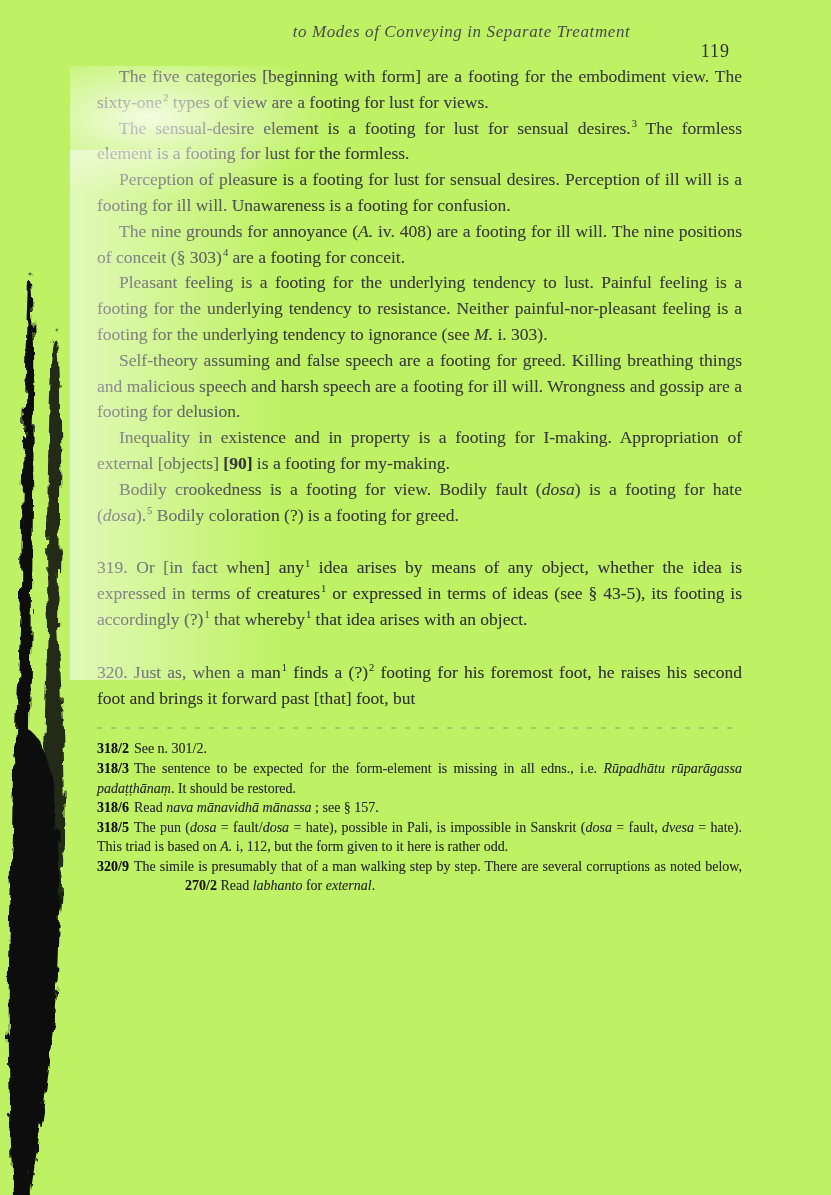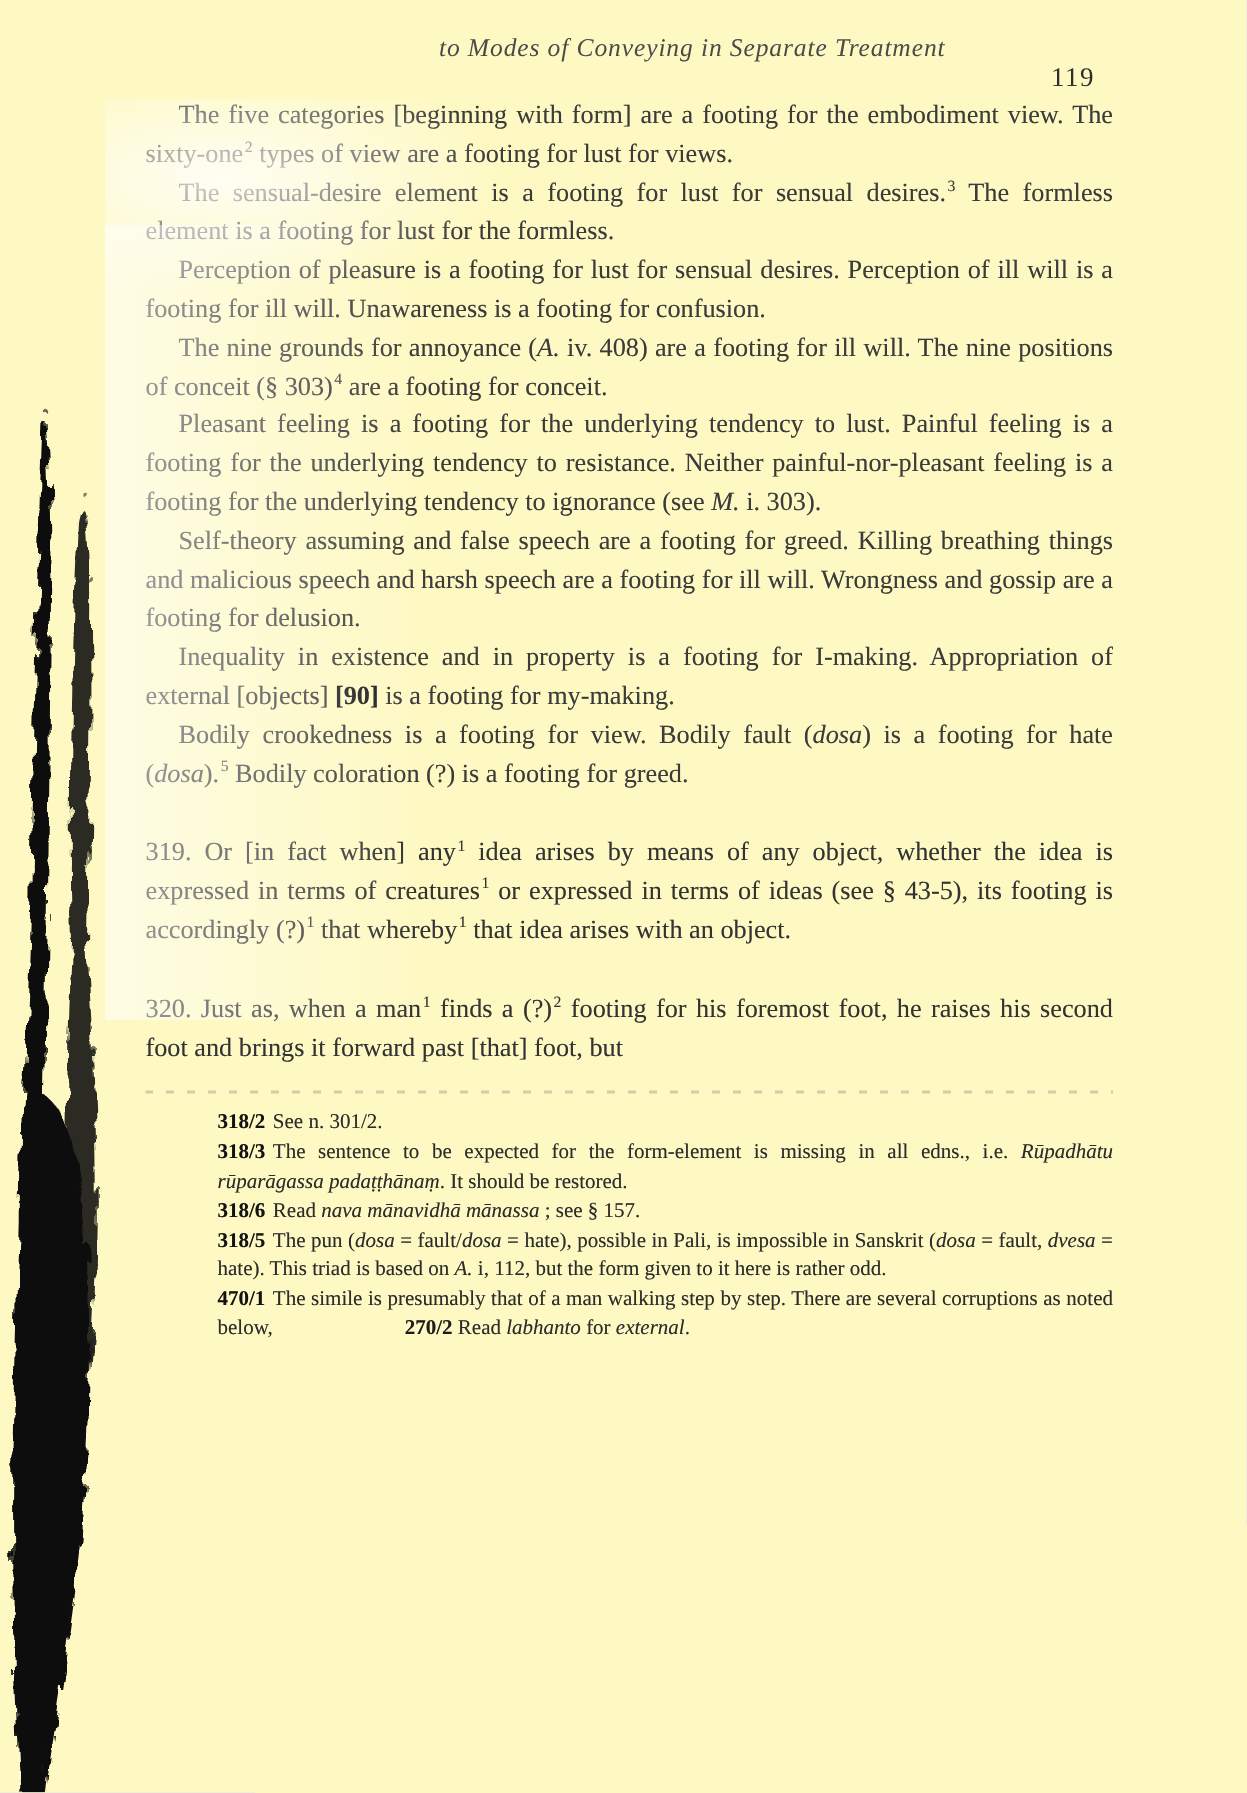--- a/index.html
+++ b/index.html
@@ -1,20 +1,20 @@
 <!DOCTYPE html>
 <html><head>
 <meta charset="utf-8">
 <style>
   html,body{margin:0;padding:0;background:#e8e8e8;}
   .page{
     position:relative;
     width:831px;height:1195px;
     margin:0 auto;
-    background:#fef9c3;
+    background:#bef264;
     overflow:hidden;
     font-family:"Liberation Serif","DejaVu Serif",serif;
     color:#3b3b3b;
   }
   
   .header{position:absolute;top:22px;left:97px;width:645px;height:28px;}
   .running-title{
     display:block;text-align:center;transform:translateX(42px);
     font-style:italic;font-size:17px;letter-spacing:.6px;color:#4a4a4a;
   }
@@ -33,21 +33,21 @@
   sup{font-size:.6em;vertical-align:super;line-height:0;margin-left:1px;}
   .italic{font-style:italic;}
   .bold{font-weight:bold;color:#1d1d1d;}
   .gap{display:inline-block;width:88px;}
   
   .dotted-rule{
     margin:16px 0 10px;height:2px;opacity:.55;
     background:repeating-linear-gradient(90deg,rgba(105,105,105,.55) 0 5px,transparent 5px 14px);
   }
   
-  .footnotes{margin-top:2px;margin-left:48px;}
+  .footnotes{margin-top:2px;}
   .footnote{
     margin:0;font-size:14px;line-height:19.6px;text-align:justify;color:#2c2c2c;
     text-shadow:0 0 .3px rgba(30,30,30,.4);
   }
   .fn-label{font-weight:bold;color:#121212;padding-right:5px;}
   
   .ink-streak{position:absolute;left:0;top:268px;pointer-events:none;}
   .fade{position:absolute;pointer-events:none;}
   .fade-a{left:70px;top:66px;width:260px;height:130px;
     background:radial-gradient(ellipse at 30% 40%,rgba(255,255,255,.8),rgba(255,255,255,0) 72%);}
@@ -76,21 +76,21 @@
         <p class="para"><span>Bodily crookedness is a footing for view.  Bodily fault (</span><span class="italic">dosa</span><span>) is a footing for hate (</span><span class="italic">dosa</span><span>).</span><sup>5</sup><span>  Bodily coloration (?) is a footing for greed.</span></p>
         <p class="para section"><span>319. Or [in fact when] any</span><sup>1</sup><span> idea arises by means of any object, whether the idea is expressed in terms of creatures</span><sup>1</sup><span> or expressed in terms of ideas (see § 43-5), its footing is accordingly (?)</span><sup>1</sup><span> that whereby</span><sup>1</sup><span> that idea arises with an object.</span></p>
         <p class="para section"><span>320. Just as, when a man</span><sup>1</sup><span> finds a (?)</span><sup>2</sup><span> footing for his foremost foot, he raises his second foot and brings it forward past [that] foot, but</span></p>
       </div>
     <div class="dotted-rule"></div>
     <div class="footnotes">
         <p class="footnote"><b class="fn-label">318/2</b><span>See n. 301/2.</span></p>
         <p class="footnote"><b class="fn-label">318/3</b><span>The sentence to be expected for the form-element is missing in all edns., i.e. </span><span class="italic">Rūpadhātu rūparāgassa padaṭṭhānaṃ</span><span>.  It should be restored.</span></p>
         <p class="footnote"><b class="fn-label">318/6</b><span>Read </span><span class="italic">nava mānavidhā mānassa</span><span> ;  see § 157.</span></p>
         <p class="footnote"><b class="fn-label">318/5</b><span>The pun (</span><span class="italic">dosa</span><span> = fault/</span><span class="italic">dosa</span><span> = hate), possible in Pali, is impossible in Sanskrit (</span><span class="italic">dosa</span><span> = fault, </span><span class="italic">dvesa</span><span> = hate).  This triad is based on </span><span class="italic">A.</span><span> i, 112, but the form given to it here is rather odd.</span></p>
-        <p class="footnote"><b class="fn-label">470/1</b><span>The simile is presumably that of a man walking step by step.  There are several corruptions as noted below,</span><span class="gap"></span><span class="bold">270/2</span><span> Read </span><span class="italic">labhanto</span><span> for </span><span class="italic">external</span><span>.</span></p>
+        <p class="footnote"><b class="fn-label">320/9</b><span>The simile is presumably that of a man walking step by step.  There are several corruptions as noted below,</span><span class="gap"></span><span class="bold">270/2</span><span> Read </span><span class="italic">labhanto</span><span> for </span><span class="italic">external</span><span>.</span></p>
       </div>
   </div>
 
   <div class="fade fade-a"></div>
   <div class="fade fade-b"></div>
 
   <svg class="ink-streak" width="85" height="927" viewBox="0 0 85 927">
     <defs>
       <filter id="rough" x="-30%" y="-5%" width="160%" height="110%">
         <feTurbulence type="fractalNoise" baseFrequency="0.12 0.05" numOctaves="3" result="n"></feTurbulence>

